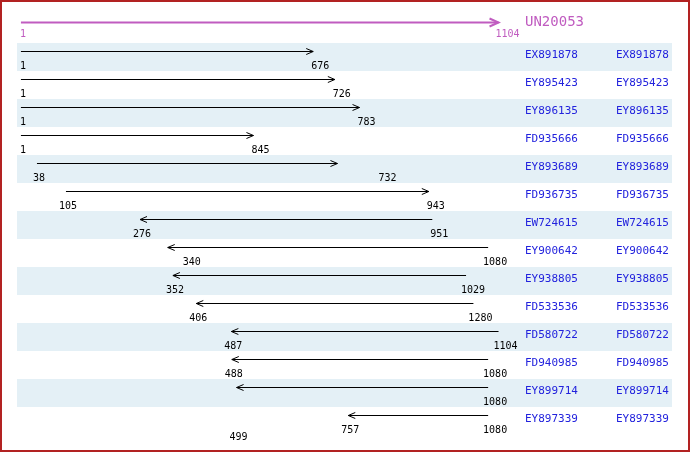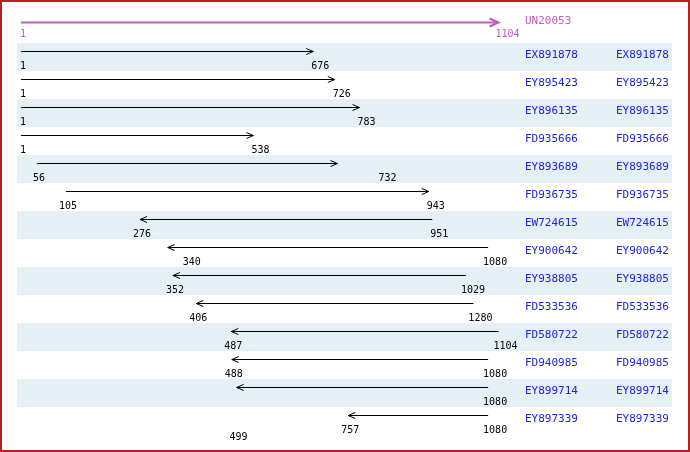--- a/index.html
+++ b/index.html
@@ -8,21 +8,21 @@
     width:690px;height:452px;
     box-sizing:border-box;
     border:2px solid var(--border,#b22222);
     background:#fff;
     overflow:hidden;
     font-family:"DejaVu Sans Mono","Liberation Mono",monospace;
   }
   .hdr{position:absolute;left:0;top:0;width:690px;height:41px;}
   .refacc{
     position:absolute;left:523px;top:13px;
-    font-size:11px;line-height:12px;
+    font-size:14px;line-height:12px;
     color:var(--magenta,#c05cc0);
     white-space:nowrap;cursor:pointer;
   }
   .coord{
     position:absolute;top:17px;
     transform:translateX(-50%);
     font-size:10px;line-height:11px;
     color:#000;white-space:nowrap;
   }
   .coord.ref{top:26px;color:var(--magenta,#c05cc0);}
@@ -86,31 +86,31 @@
     <span class="acc acc1">EY896135</span>
     <span class="acc acc2">EY896135</span>
   </div>
       <div class="row" style="top: 125px;">
 
     <svg class="arrow" width="690" height="28">
           <line x1="18.933" y1="8.5" x2="251.454" y2="8.5" stroke="#000000" stroke-width="1"></line>
           <path d="M 244.454,5.5 L 251.454,8.5 L 244.454,11.5" fill="none" stroke="#000000" stroke-width="1"></path>
         </svg>
     <span class="coord" style="left: 20.933px;">1</span>
-    <span class="coord" style="left: 258.454px;">538</span>
+    <span class="coord" style="left: 258.454px;">845</span>
     <span class="acc acc1">FD935666</span>
     <span class="acc acc2">FD935666</span>
   </div>
       <div class="row stripe" style="top: 153px;">
     <div class="stripe-bg"></div>
     <svg class="arrow" width="690" height="28">
           <line x1="34.954" y1="8.5" x2="335.456" y2="8.5" stroke="#000000" stroke-width="1"></line>
           <path d="M 328.456,5.5 L 335.456,8.5 L 328.456,11.5" fill="none" stroke="#000000" stroke-width="1"></path>
         </svg>
-    <span class="coord" style="left: 36.954px;">56</span>
+    <span class="coord" style="left: 36.954px;">38</span>
     <span class="coord" style="left: 342.456px; margin-left: 43px;">732</span>
     <span class="acc acc1">EY893689</span>
     <span class="acc acc2">EY893689</span>
   </div>
       <div class="row" style="top: 181px;">
 
     <svg class="arrow" width="690" height="28">
           <line x1="63.964999999999996" y1="8.5" x2="426.819" y2="8.5" stroke="#000000" stroke-width="1"></line>
           <path d="M 419.819,5.5 L 426.819,8.5 L 419.819,11.5" fill="none" stroke="#000000" stroke-width="1"></path>
         </svg>

